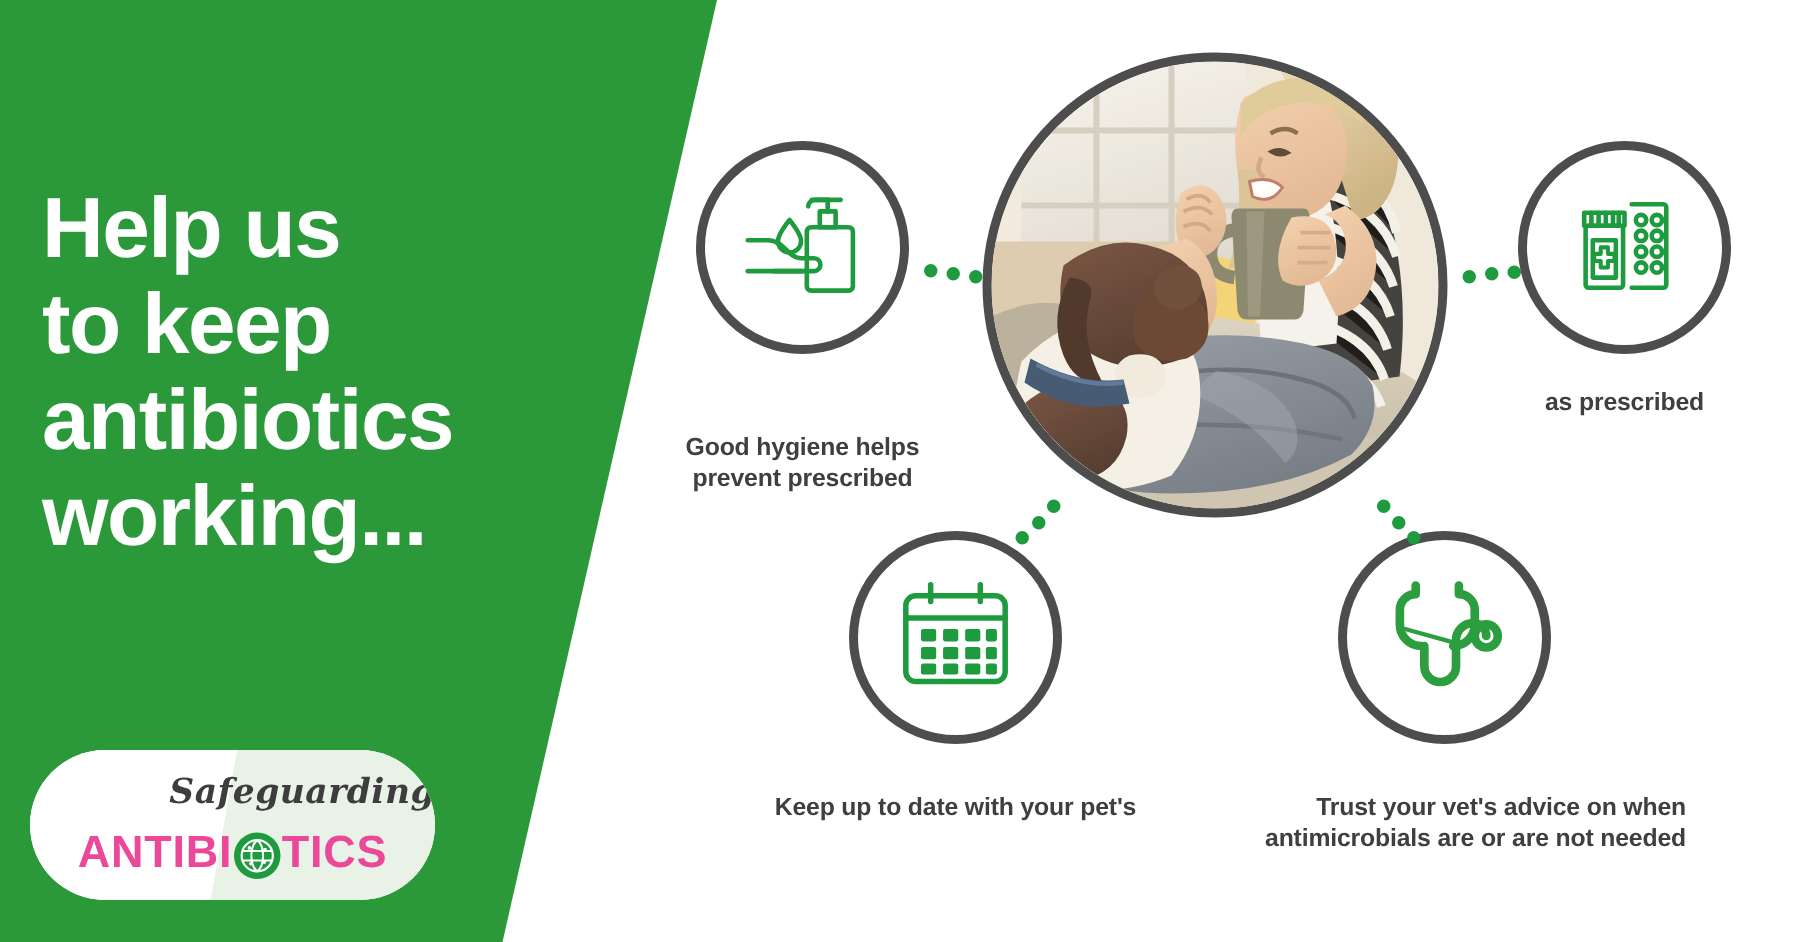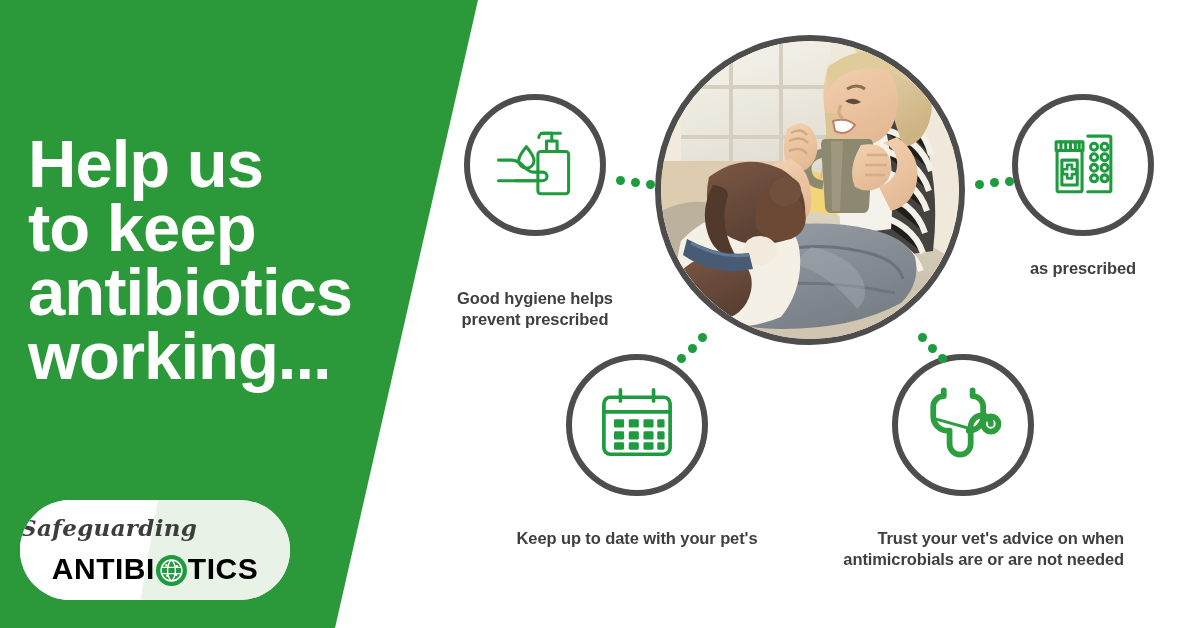--- a/index.html
+++ b/index.html
@@ -21,24 +21,24 @@
     position: absolute;
     left: 0; top: 0;
     width: 500px; height: 628px;
     background: #2b9939;
     clip-path: polygon(0 0, 478px 0, 335px 628px, 0 628px);
   }
 
   
   .headline {
     position: absolute;
-    left: 28px; top: 132px;
+    left: 28px; top: 120px;
     width: 380px;
     color: #ffffff;
-    font-size: 67px;
+    font-size: 57px;
     line-height: 64px;
     font-weight: 700;
     letter-spacing: -1px;
   }
   .headline .hl-line { display: block; white-space: nowrap; }
 
   
   .logo-pill {
     position: absolute;
     left: 20px; top: 500px;
@@ -48,35 +48,35 @@
     overflow: hidden;
   }
   .logo-pill .pill-shade {
     position: absolute;
     left: 0; top: 0; right: 0; bottom: 0;
     background: linear-gradient(100deg, #ffffff 0%, #ffffff 48%, #e8f2e6 48%, #e8f2e6 100%);
   }
   .logo-safeguarding {
     position: absolute;
     left: 0; right: 0; top: 14px;
-    text-align: left;
+    text-align: right;
     font-family: "DejaVu Serif", serif;
     font-style: italic;
     font-weight: 700;
     font-size: 23px;
     color: #3d3d3d;
     letter-spacing: 0.3px;
   }
   .logo-word {
     position: absolute;
     left: 0; right: 0; top: 52px;
     text-align: center;
     font-size: 30px;
     font-weight: 700;
-    color: #000000;
+    color: #ec4899;
     letter-spacing: 0.5px;
     white-space: nowrap;
     display: flex;
     align-items: center;
     justify-content: center;
   }
   .logo-o {
     display: inline-flex;
     align-items: center;
     justify-content: center;

